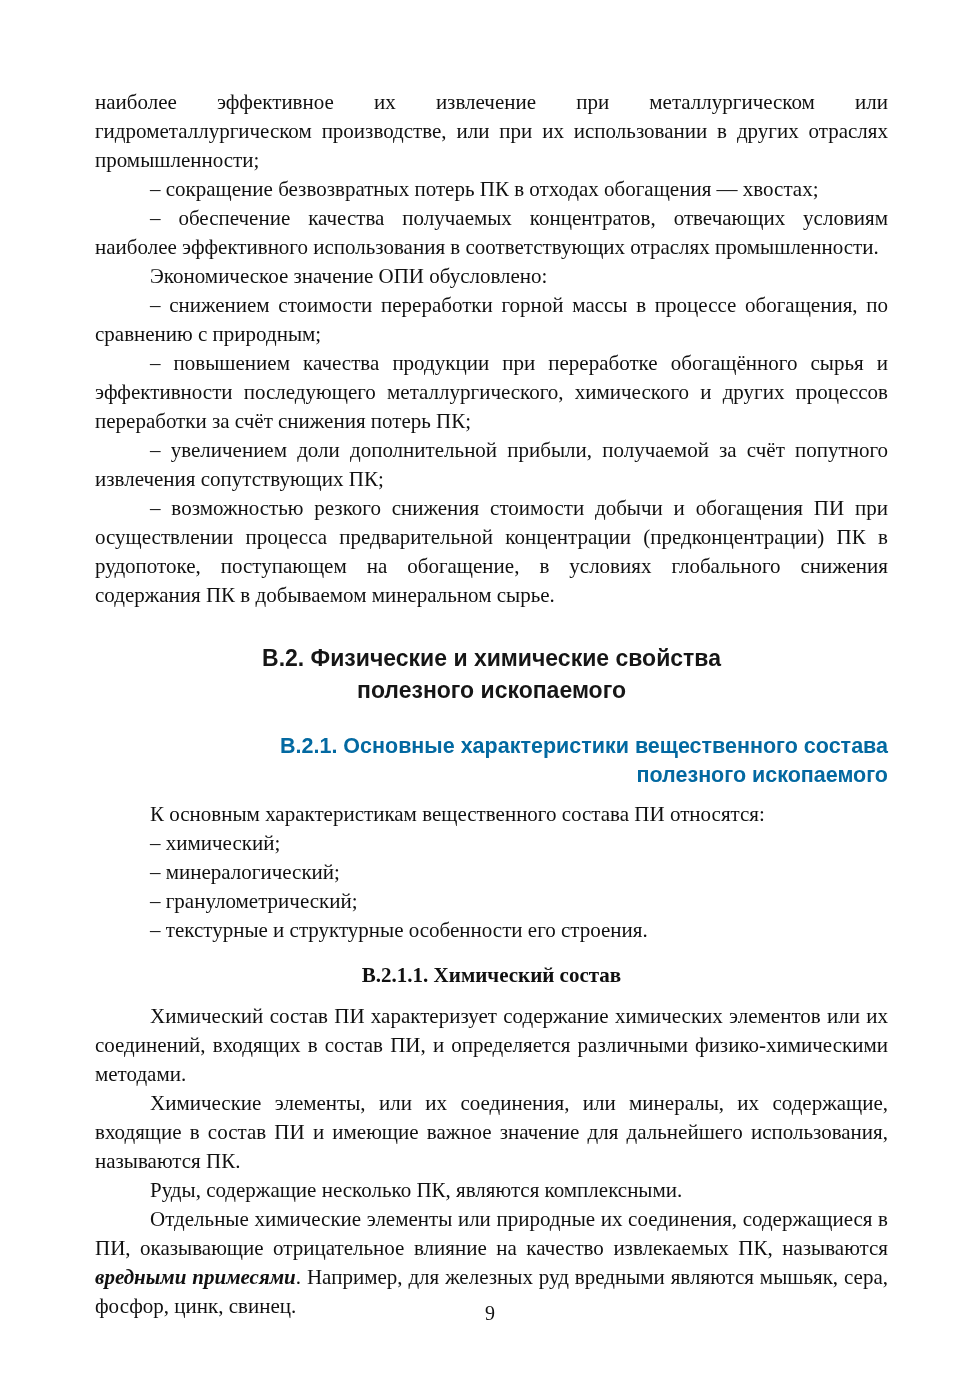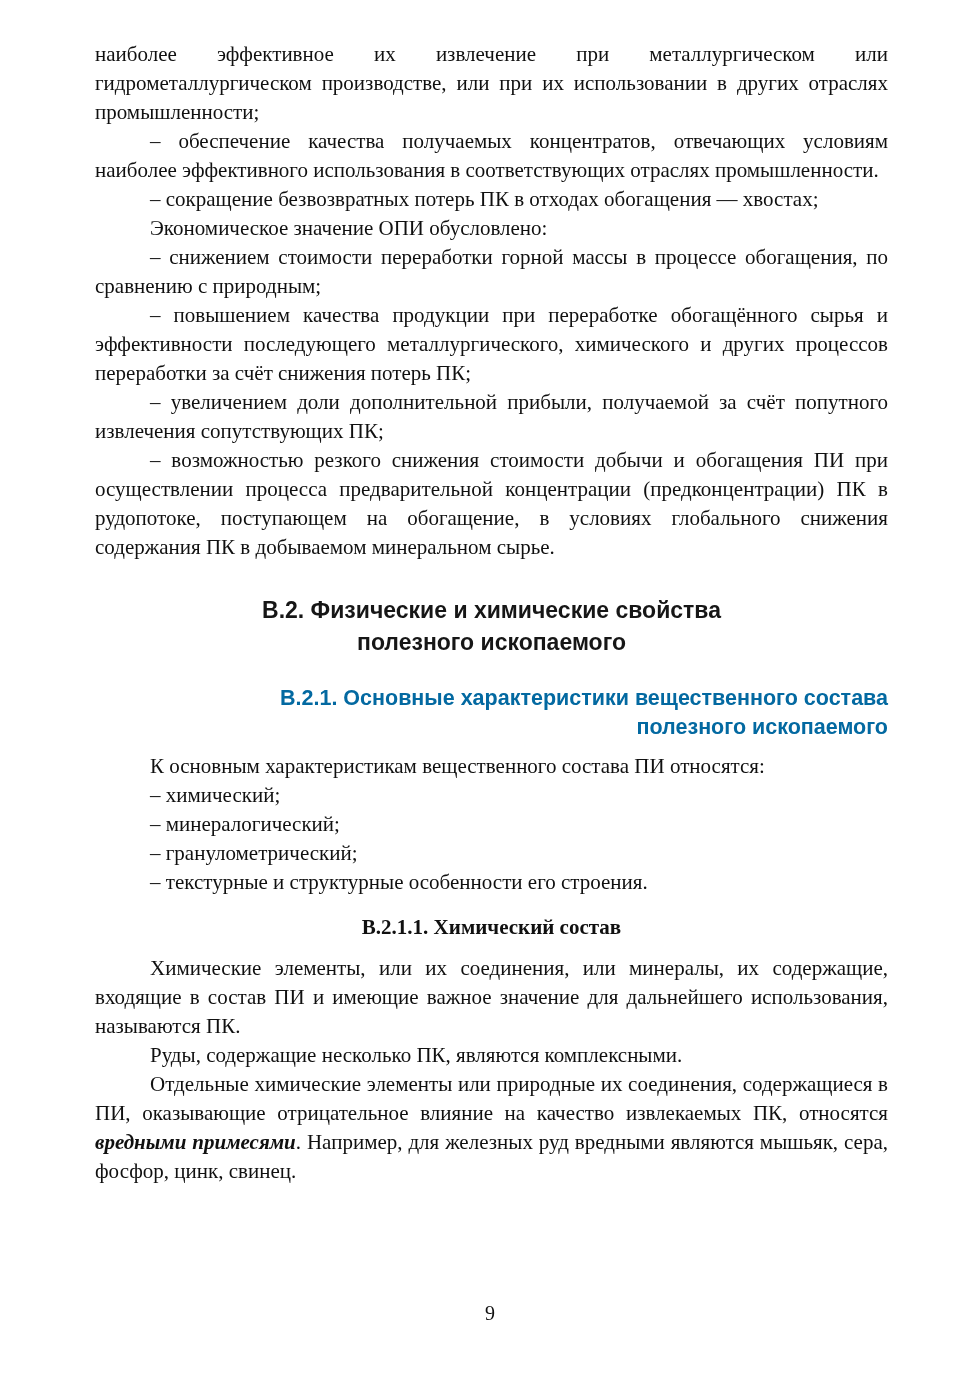--- a/index.html
+++ b/index.html
@@ -7,21 +7,21 @@
   .page {
     width: 980px;
     height: 1386px;
     margin: 0 auto;
     background: #ffffff;
     position: relative;
     font-family: "Liberation Serif", serif;
     font-size: 21px;
     line-height: 29px;
     color: #101010;
-    padding: 40px 92px 0 95px;
+    padding: 88px 92px 0 95px;
     overflow: hidden;
   }
   p {
     text-align: justify;
   }
   p.indent { text-indent: 55px; }
   .h-main {
     font-family: "Liberation Sans", sans-serif;
     font-weight: bold;
     font-size: 23px;
@@ -65,22 +65,22 @@
     font-size: 20px;
   }
 </style>
 </head>
 <body>
 
 <div class="page">
 
   <p>наиболее эффективное их извлечение при металлургическом или гидрометаллургическом производстве, или при их использовании в других отраслях промышленности;</p>
 
+  <p class="indent">– сокращение безвозвратных потерь ПК в отходах обогащения — хвостах;</p>
   <p class="indent">– обеспечение качества получаемых концентратов, отвечающих условиям наиболее эффективного использования в соответствующих отраслях промышленности.</p>
-  <p class="indent">– сокращение безвозвратных потерь ПК в отходах обогащения — хвостах;</p>
 
   <p class="indent">Экономическое значение ОПИ обусловлено:</p>
 
   <p class="indent">– снижением стоимости переработки горной массы в процессе обогащения, по сравнению с природным;</p>
   <p class="indent">– повышением качества продукции при переработке обогащённого сырья и эффективности последующего металлургического, химического и других процессов переработки за счёт снижения потерь ПК;</p>
   <p class="indent">– увеличением доли дополнительной прибыли, получаемой за счёт попутного извлечения сопутствующих ПК;</p>
   <p class="indent">– возможностью резкого снижения стоимости добычи и обогащения ПИ при осуществлении процесса предварительной концентрации (предконцентрации) ПК в рудопотоке, поступающем на обогащение, в условиях глобального снижения содержания ПК в добываемом минеральном сырье.</p>
 
   <h2 class="h-main">В.2. Физические и химические свойства
 полезного ископаемого</h2>
@@ -89,20 +89,21 @@
 полезного ископаемого</h3>
 
   <p class="indent">К основным характеристикам вещественного состава ПИ относятся:</p>
   <p class="indent">– химический;</p>
   <p class="indent">– минералогический;</p>
   <p class="indent">– гранулометрический;</p>
   <p class="indent">– текстурные и структурные особенности его строения.</p>
 
   <h4 class="h-sub3">В.2.1.1. Химический состав</h4>
 
+  <p class="indent">Химический состав ПИ характеризует содержание химических элементов или их соединений, входящих в состав ПИ, и определяется различными физико-химическими методами.</p>
   <p class="indent">Химические элементы, или их соединения, или минералы, их содержащие, входящие в состав ПИ и имеющие важное значение для дальнейшего использования, называются ПК.</p>
   <p class="indent">Руды, содержащие несколько ПК, являются комплексными.</p>
 
-  <p class="indent"><span>Отдельные химические элементы или природные их соединения, содержащиеся в ПИ, оказывающие отрицательное влияние на качество извлекаемых ПК, относятся </span><span class="bold-italic">вредными примесями</span><span>. Например, для железных руд вредными являются мышьяк, сера, фосфор, цинк, свинец.</span></p>
+  <p class="indent"><span>Отдельные химические элементы или природные их соединения, содержащиеся в ПИ, оказывающие отрицательное влияние на качество извлекаемых ПК, называются </span><span class="bold-italic">вредными примесями</span><span>. Например, для железных руд вредными являются мышьяк, сера, фосфор, цинк, свинец.</span></p>
 
   <div class="page-number">9</div>
 
 </div>
 
 </body></html>

